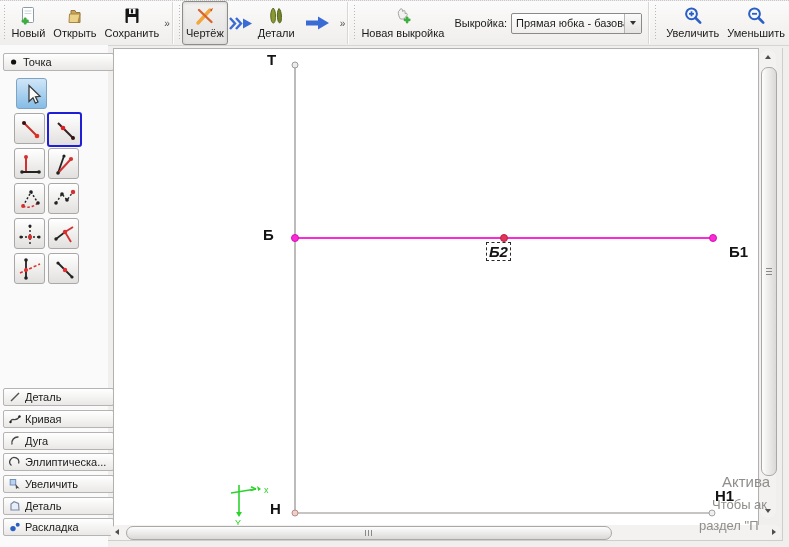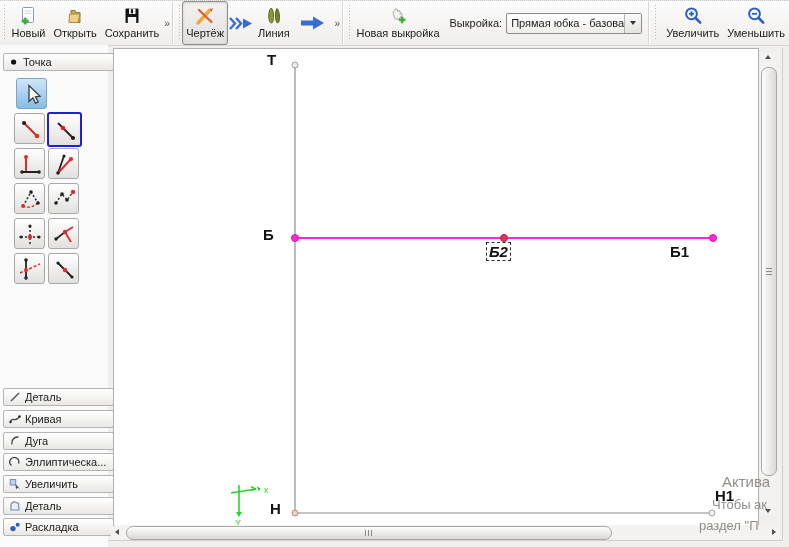--- a/index.html
+++ b/index.html
@@ -140,21 +140,21 @@
       </svg>
       </span>
 
     <div class="tbtn">
       <span class="ic">
         <svg width="22" height="22" viewBox="0 0 22 22">
           <path d="M8.2 3 C6 5 5.4 9 5.9 13 C6.2 16 7 18 8.4 18 C9.9 18 10.5 15 10.5 11 C10.5 7 9.8 4.5 8.2 3 Z" fill="#8a9a33" stroke="#5c6a1e"></path>
           <path d="M14 3.5 C12.5 5.5 12.1 9 12.5 12.5 C12.9 16 13.5 17.8 14.7 17.8 C16 17.8 16.6 15 16.4 11 C16.2 7 15.4 5 14 3.5 Z" fill="#73852a" stroke="#51601a"></path>
         </svg>
         </span>
-      <span class="lbl">Линия</span>
+      <span class="lbl">Детали</span>
     </div>
 
     <span class="flowarrow" style="margin-left:6px">
       <svg width="26" height="16" viewBox="0 0 26 16">
         <path d="M1 5.5 h12 v-4 L24 8 L13 14.5 v-4 H1 Z" fill="#3a6ad4"></path>
       </svg>
       </span>
 
     <span class="chev" style="margin-left:8px">»</span>
     <div class="sep"></div>
@@ -381,21 +381,21 @@
         <path d="M125 468 l-3 -5 l6 0 z" fill="#2bd42b" stroke="none"></path>
       </g>
       <text x="150" y="444" font-size="9" fill="#2bd42b" stroke="none">x</text>
       <text x="121" y="477" font-size="9" fill="#2bd42b" stroke="none">Y</text>
     </svg>
   </div>
 
   <div class="pt-label" style="left:267px;top:52px">Т</div>
   <div class="pt-label" style="left:263px;top:227px">Б</div>
   <div class="pt-label selected" style="left:486px;top:242px">Б2</div>
-  <div class="pt-label" style="left:670px;top:244px">Б1</div>
+  <div class="pt-label" style="left:729px;top:244px">Б1</div>
   <div class="pt-label" style="left:270px;top:501px">Н</div>
   <div class="pt-label" style="left:715px;top:488px">Н1</div>
 
   <div class="frame-right"></div>
   <div class="frame-bottom"></div>
 
   <div class="vscroll">
     <div class="sarrow" style="left:1px;top:0">
         <span class="tri-up2"></span>
       </div>

